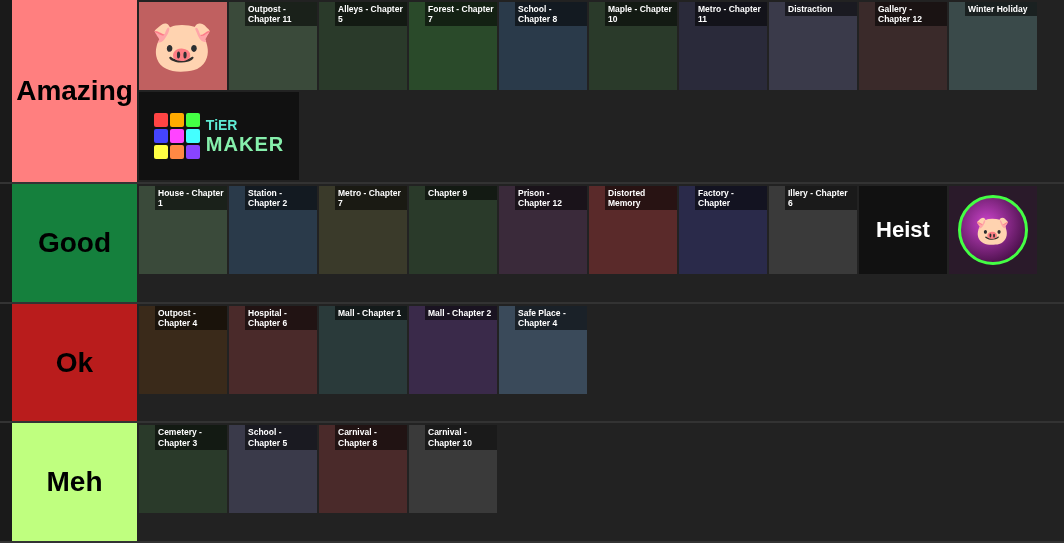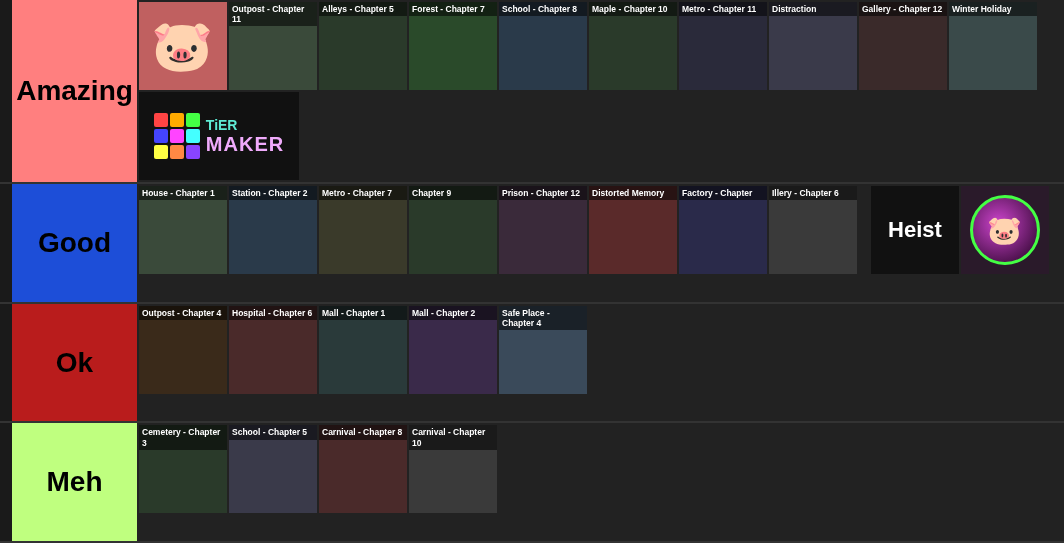--- a/index.html
+++ b/index.html
@@ -59,21 +59,21 @@
       justify-content: center;
       font-size: 9px;
       color: white;
       text-align: center;
       padding: 2px;
       word-break: break-word;
     }
     .tier-item .item-label {
       position: absolute;
       top: 0;
-      left: 0;
+      left: 16px;
       right: 0;
       background: rgba(0,0,0,0.55);
       color: white;
       font-size: 8.5px;
       padding: 2px 3px;
       line-height: 1.2;
       font-weight: bold;
     }
     
     .amazing { background-color: #ff7f7f; }
@@ -98,40 +98,39 @@
       margin-right: 6px;
     }
     .logo-cell {
       width: 14px;
       height: 14px;
       border-radius: 2px;
     }
     .logo-text {
       font-size: 20px;
       font-weight: 900;
-      color: #f0abfc;
+      color: #86efac;
       letter-spacing: 1px;
       text-transform: uppercase;
     }
     .logo-tier {
       color: #5eead4;
       font-size: 14px;
       font-weight: bold;
     }
     .heist-item {
       background: #111;
       color: white;
       font-size: 20px;
       font-weight: 900;
       display: flex;
       align-items: center;
       justify-content: center;
       width: 88px;
       height: 88px;
-      margin-left: 12px;
     }
     .pig-circle {
       width: 70px;
       height: 70px;
       border-radius: 50%;
       background: radial-gradient(circle at 40% 40%, #cc44cc, #220022);
       border: 3px solid #44ff44;
       display: flex;
       align-items: center;
       justify-content: center;
@@ -199,21 +198,21 @@
             <div class="logo-cell" style="background-color: rgb(136, 68, 255);"></div>
           </div>
           <div style="display: flex; flex-direction: column;">
             <div class="logo-tier">TiER</div>
             <div class="logo-text">MAKER</div>
           </div>
         </div>
       </div>
     </div>
     <div class="tier-row">
-      <div class="tier-label good" style="background-color: #1d4ed8;">Good</div>
+      <div class="tier-label good" style="background-color: #15803d;">Good</div>
       <div class="tier-items">
         <div class="tier-item">
           <div class="item-bg" style="background: rgb(58, 74, 58);"></div>
           <div class="item-label">House - Chapter 1</div>
         </div>
         <div class="tier-item">
           <div class="item-bg" style="background: rgb(42, 58, 74);"></div>
           <div class="item-label">Station - Chapter 2</div>
         </div>
         <div class="tier-item">

